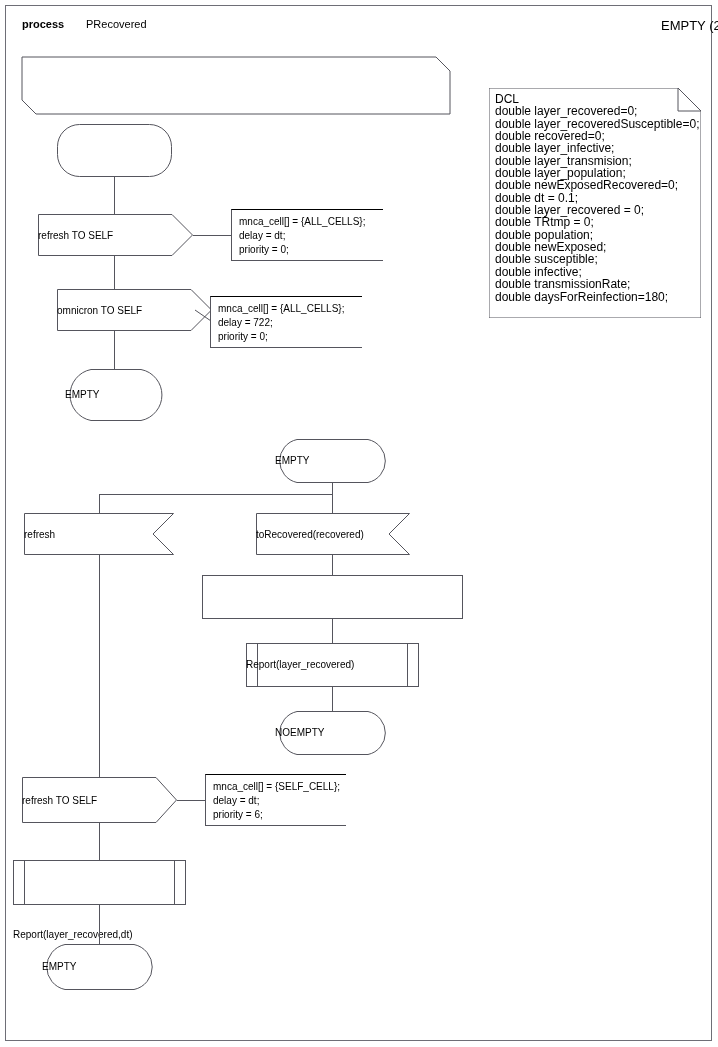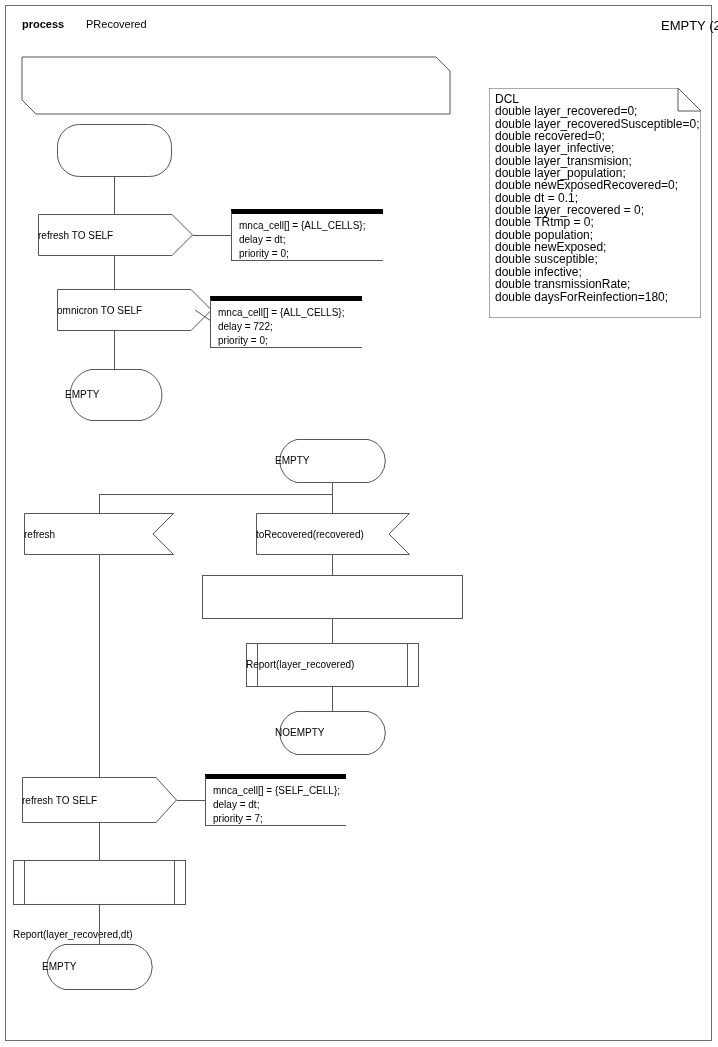--- a/index.html
+++ b/index.html
@@ -86,21 +86,21 @@
     stroke-width: 1;
   }
   .stroke-nofill {
     fill: none;
     stroke: #55555d;
     stroke-width: 1;
   }
   
   .comment {
     position: absolute;
-    border-top: 5px solid #000000;
+    border-top: 1px solid #000000;
     border-left: 1px solid #55555d;
     border-bottom: 1px solid #55555d;
     box-sizing: border-box;
     background: #fff;
     padding: 5px 0 4px 7px;
   }
   .comment .cline {
     font-size: 10px;
     color: #000;
     line-height: 14px;
@@ -287,21 +287,21 @@
     <svg width="155" height="46" viewBox="0 0 155 46">
       <path class="stroke" d="M 0.5 0.5 L 134 0.5 L 154.5 23 L 134 45.5 L 0.5 45.5 Z"></path>
     </svg>
   </div>
   <div class="lbl" style="left:22px; top:794px; width:140px;">refresh TO SELF</div>
 
   <div class="hline" style="left:177px; top:800px; width:29px;"></div>
   <div class="comment" style="left:205px; top:774px; width:141px; height:52px;">
     <div class="cline">mnca_cell[] = {SELF_CELL};</div>
     <div class="cline">delay = dt;</div>
-    <div class="cline">priority = 7;</div>
+    <div class="cline">priority = 6;</div>
   </div>
 
   <div class="vline" style="left:99px; top:823px; height:37px;"></div>
 
   <div class="shape" style="left:13px; top:860px;">
     <svg width="173" height="45" viewBox="0 0 173 45">
       <rect class="stroke" x="0.5" y="0.5" width="172" height="44"></rect>
       <path class="stroke-nofill" d="M 11.5 0.5 L 11.5 44.5 M 161.5 0.5 L 161.5 44.5"></path>
     </svg>
   </div>

